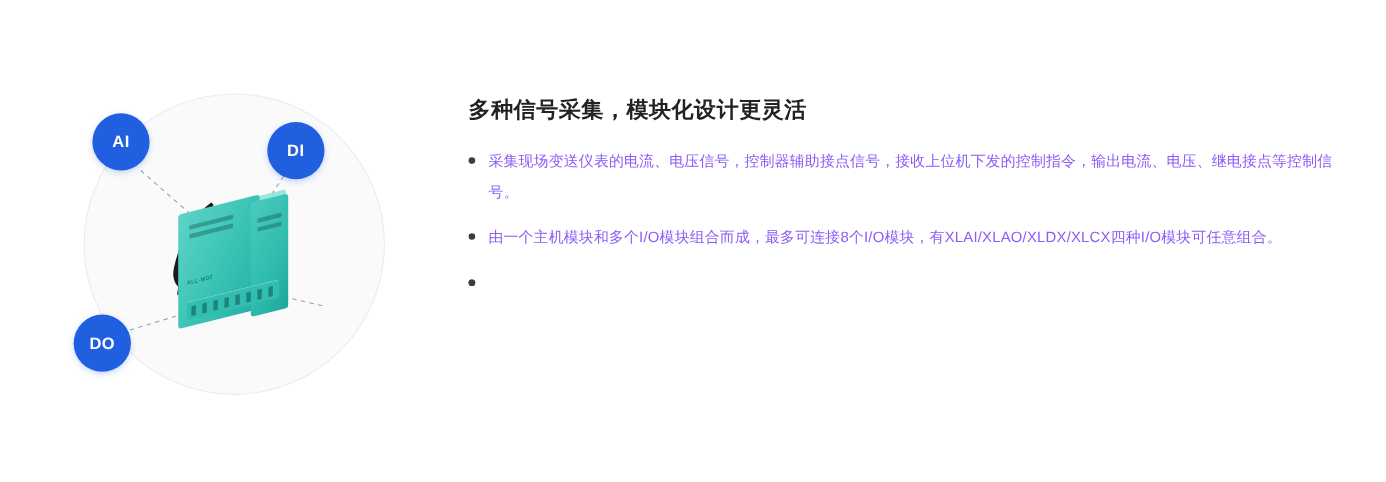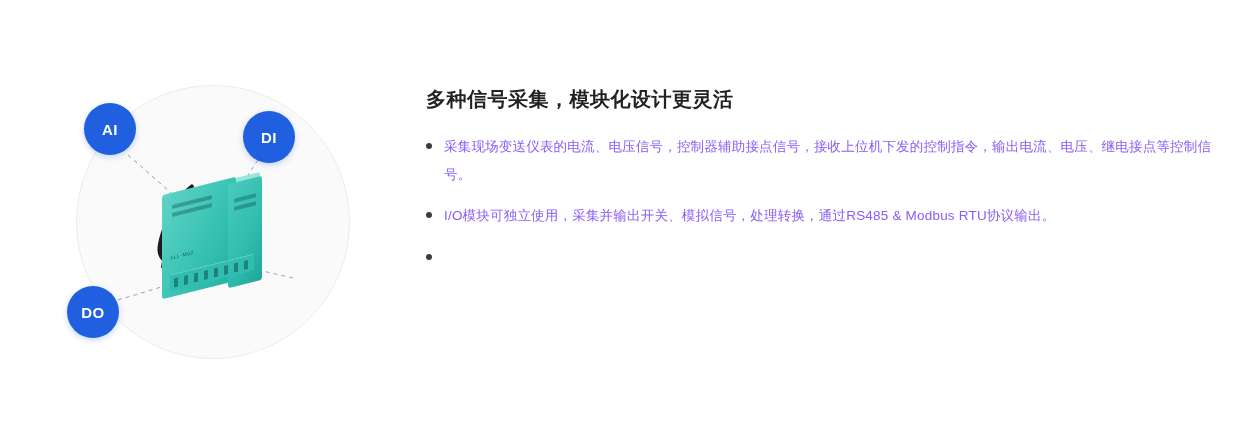--- a/index.html
+++ b/index.html
@@ -239,21 +239,24 @@
 
   <div class="content">
     <h2 class="heading">多种信号采集，模块化设计更灵活</h2>
     <ul class="bullets">
       <li>
         <span class="dot"></span>
         <span>采集现场变送仪表的电流、电压信号，控制器辅助接点信号，接收上位机下发的控制指令，输出电流、电压、继电接点等控制信号。</span>
       </li>
       <li>
         <span class="dot"></span>
-        <span>I/O模块可独立使用，采集并输出开关、模拟信号，处理转换，通过RS485 &amp; Modbus RTU协议输出。</span>
+        <span>由一个主机模块和多个I/O模块组合而成，最多可连接8个I/O模块，有XLAI/XLAO/XLDX/XLCX四种I/O模块可任意组合。</span>
+      </li>
+      <li>
+        <span class="dot"></span>
       </li>
       <li>
         <span class="dot"></span>
       </li>
     </ul>
   </div>
 
 </div>
 
 </body></html>

